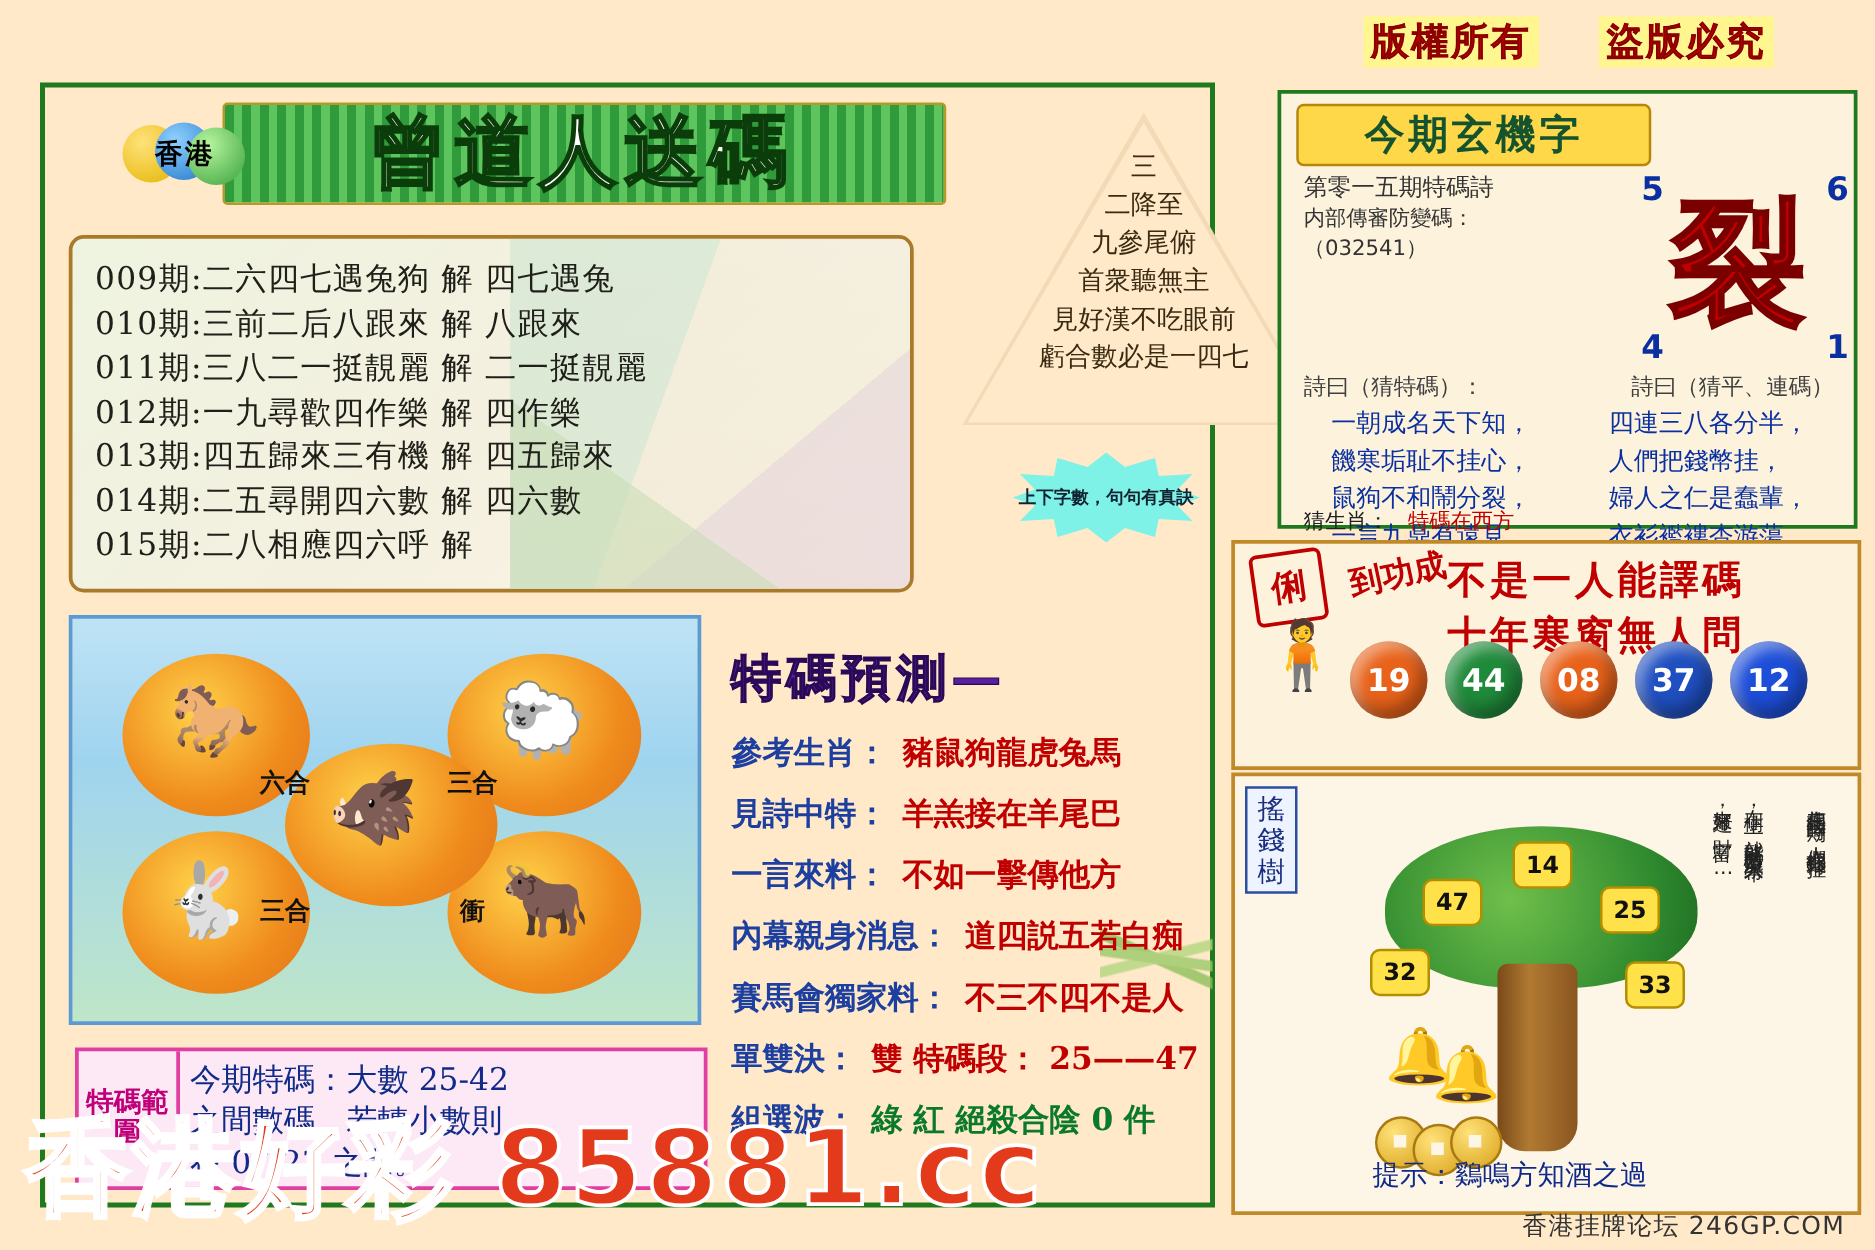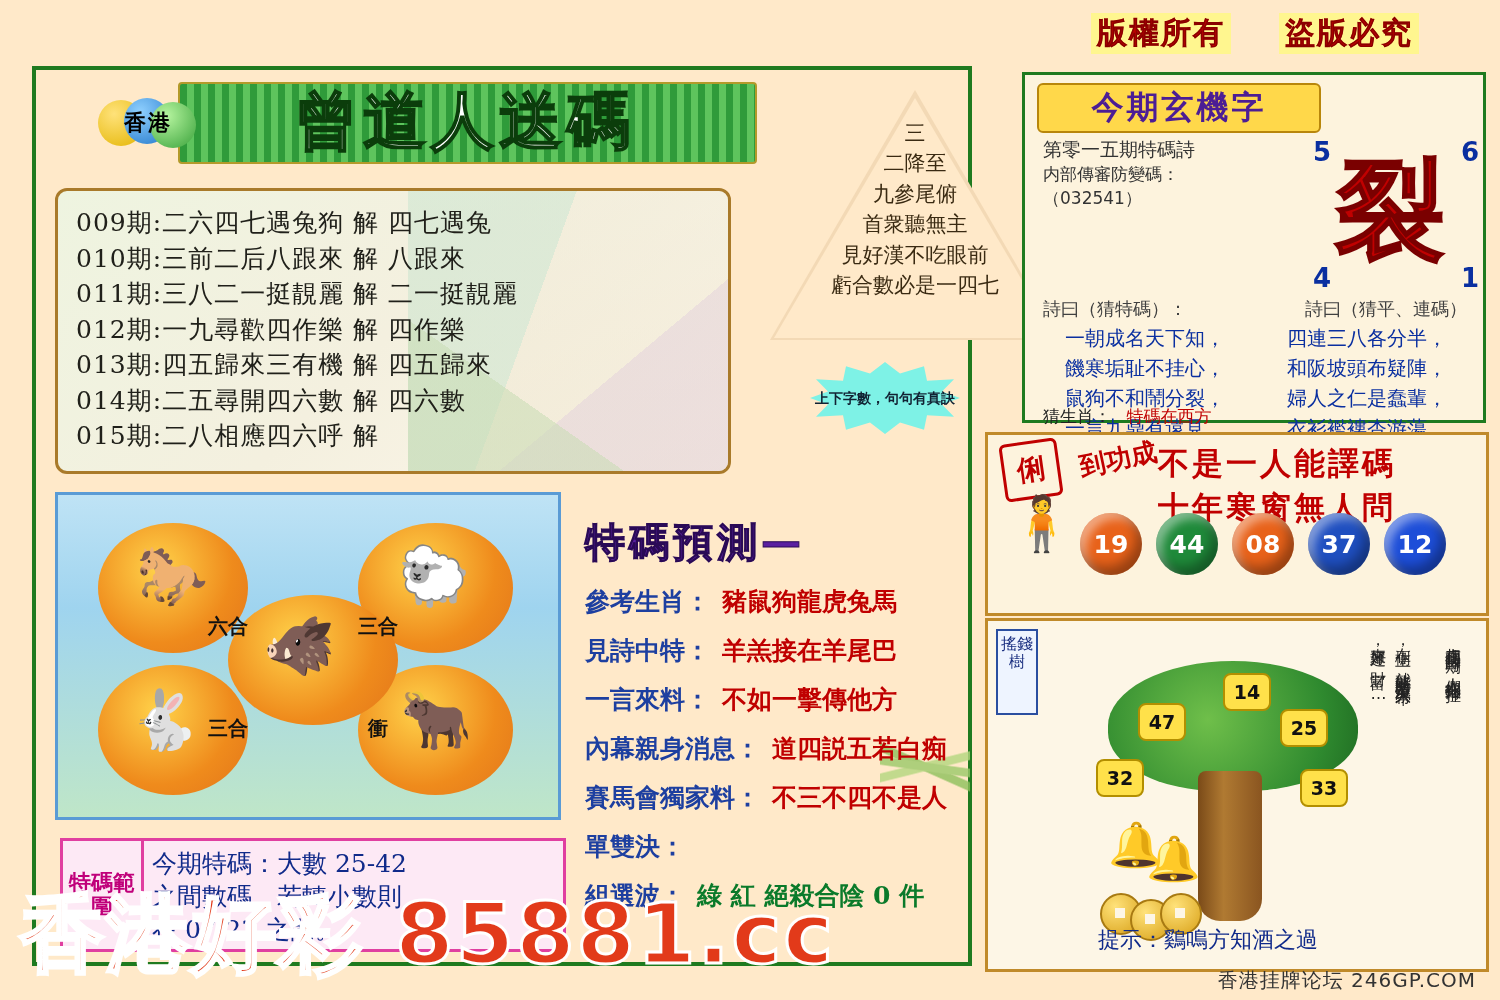--- a/index.html
+++ b/index.html
@@ -189,21 +189,21 @@
 
   
   .xuanji{
     position:absolute;left:1022px;top:72px;width:458px;height:345px;
     border:3px solid #1f7a1f;background:#fdf3dd;
   }
   .xuanji .head{
     position:absolute;left:12px;top:8px;width:280px;height:46px;
     background:#ffd84a;border:2px solid #b8860b;border-radius:6px;
     display:flex;align-items:center;justify-content:center;
-    font-size:32px;font-weight:bold;color:#4c1d95;letter-spacing:3px;
+    font-size:32px;font-weight:bold;color:#14532d;letter-spacing:3px;
   }
   .xuanji .sub{position:absolute;left:18px;top:62px;font-size:19px;color:#333;}
   .xuanji .sub2{position:absolute;left:18px;top:88px;font-size:17px;color:#333;}
   .xuanji .code{position:absolute;left:18px;top:112px;font-size:17px;color:#333;}
   .bigchar{
     position:absolute;left:300px;top:70px;width:130px;height:130px;
     display:flex;align-items:center;justify-content:center;
     font-size:110px;font-weight:bold;color:#c00000;
     -webkit-text-stroke:2px #7a0000;
   }
@@ -259,21 +259,21 @@
   }
 
   
   .treebox{
     position:absolute;left:985px;top:618px;width:498px;height:348px;
     border:3px solid #c08a2a;background:#fdf6e6;
   }
   .treebox .ttag{
     position:absolute;left:8px;top:8px;width:42px;height:86px;
     border:2px solid #2a4ea0;background:#eef4ff;
-    font-size:16px;color:#1a2f80;text-align:center;line-height:1.15;padding-top:4px;
+    font-size:22px;color:#1a2f80;text-align:center;line-height:1.15;padding-top:4px;
     box-sizing:border-box;
   }
   .trunk{
     position:absolute;left:210px;top:150px;width:64px;height:150px;
     background:linear-gradient(90deg,#7a4a18,#b07a32 40%,#8a5520);
     border-radius:8px 8px 22px 22px;
   }
   .canopy{
     position:absolute;left:120px;top:40px;width:250px;height:130px;
     background:radial-gradient(circle at 40% 45%,#6fbf4a,#2f8a2f 70%,#1f6b22);
@@ -414,20 +414,21 @@
     <div class="row">
       <span class="k">內幕親身消息：</span>
       <span class="v">道四説五若白痴</span>
     </div>
     <div class="row">
       <span class="k">賽馬會獨家料：</span>
       <span class="v">不三不四不是人</span>
     </div>
     <div class="row">
       <span class="k">單雙決：</span>
+      <span class="v">雙  特碼段： 25——47</span>
     </div>
     <div class="row">
       <span class="k">組選波：</span>
       <span class="v v2">綠 紅    絕殺合陰 0 件</span>
     </div>
   </div>
 
   <div class="specbox">
     <div class="tag">特碼範圍</div>
     <div class="body">
@@ -454,21 +455,21 @@
       <span>詩曰（猜平、連碼）</span>
     </div>
     <div class="poem left">
       <div>一朝成名天下知，</div>
       <div>饑寒垢耻不挂心，</div>
       <div>鼠狗不和鬧分裂，</div>
       <div>一言九鼎有遠見。</div>
     </div>
     <div class="poem right">
       <div>四連三八各分半，</div>
-      <div>和阪坡頭布疑陣，</div>
+      <div>人們把錢幣挂，</div>
       <div>婦人之仁是蠢輩，</div>
       <div>衣衫襤褸杏游蕩</div>
     </div>
     <div class="foot1">
       <span>猜生肖：</span>
       <span class="r">特碼在西方</span>
     </div>
     <div class="foot2">
       <span>猜：</span>
       <span class="r">生肖在内</span>
@@ -492,21 +493,21 @@
       <div class="ball" style="background:#1f4fc0">37</div>
       <div class="ball" style="background:#1d4ed8">12</div>
     </div>
   </div>
 
   <div class="treebox">
     <div class="ttag">搖錢樹</div>
     <div class="canopy"></div>
     <div class="trunk"></div>
 
-    <div class="leafnum" style="left:222px;top:52px;margin-left:13px;">14</div>
+    <div class="leafnum" style="left:222px;top:52px;">14</div>
     <div class="leafnum" style="left:150px;top:82px;">47</div>
     <div class="leafnum" style="left:292px;top:88px;">25</div>
     <div class="leafnum" style="left:108px;top:138px;">32</div>
     <div class="leafnum" style="left:312px;top:148px;">33</div>
 
     <div class="bell" style="left:120px;top:198px;">🔔</div>
     <div class="bell" style="left:158px;top:212px;">🔔</div>
     <div class="coin" style="left:112px;top:272px;"></div>
     <div class="coin" style="left:142px;top:278px;"></div>
     <div class="coin" style="left:172px;top:272px;"></div>

